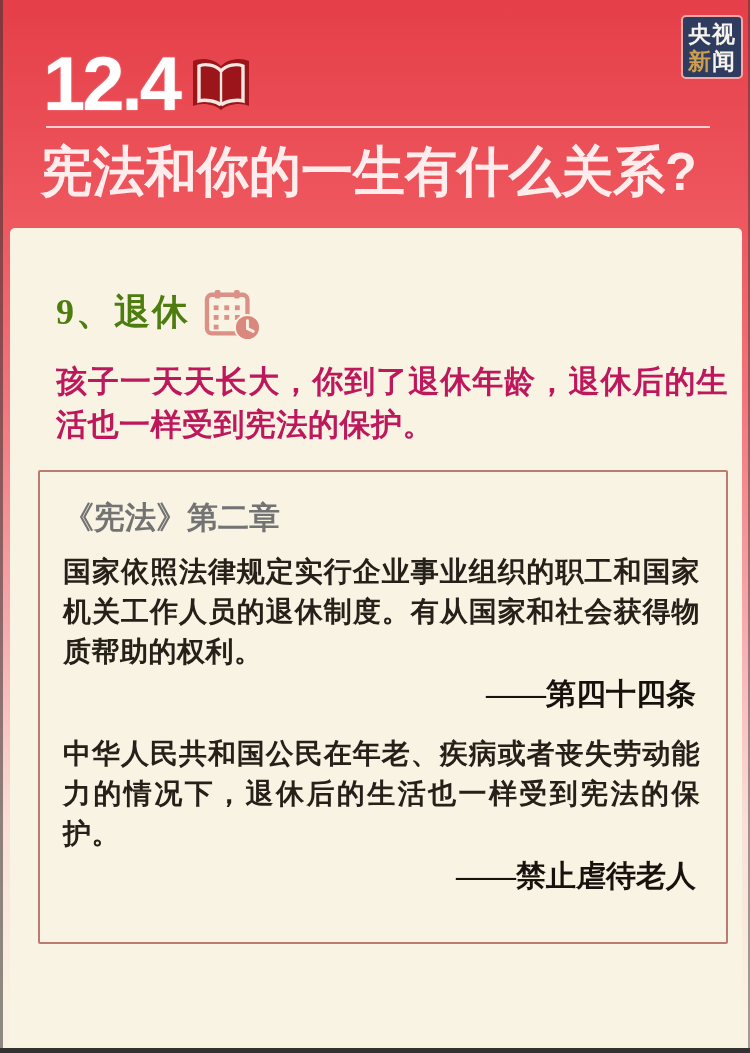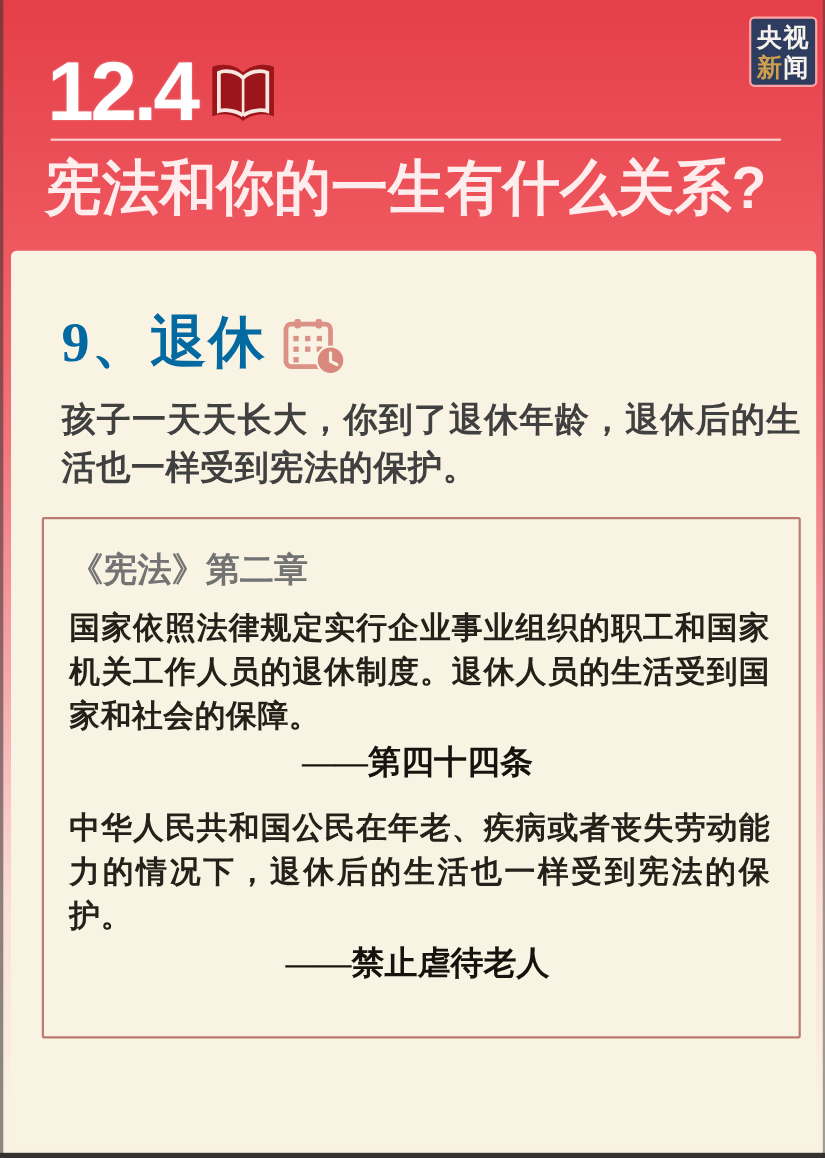--- a/index.html
+++ b/index.html
@@ -33,47 +33,47 @@
   .badge .gold{color:#cf9f4e;}
   
   .card{
     position:absolute;left:10px;right:8px;top:228px;bottom:8px;
     background:#f9f3e3;border-radius:5px;box-sizing:border-box;
     padding:54px 30px 0 38px;
   }
   .section-heading{display:flex;align-items:center;gap:14px;margin-left:8px;}
   .section-title-text{
     font-family:"Liberation Serif","DejaVu Serif",serif;
-    font-size:51px;font-weight:900;color:#0369a1;line-height:52px;letter-spacing:2px;
+    font-size:36px;font-weight:900;color:#4d7c0f;line-height:52px;letter-spacing:2px;
   }
   .calclock-icon{width:58px;height:54px;margin-top:6px;}
   .intro{
     margin:18px 12px 0 8px;width:672px;
     font-family:Liberation Sans, sans-serif;
-    font-size:31px;font-weight:700;color:#404040;line-height:43px;letter-spacing:.5px;
+    font-size:31px;font-weight:700;color:#be185d;line-height:43px;letter-spacing:.5px;
     text-align:justify;
   }
   .law-box{
     margin:24px 0 0 -10px;width:690px;box-sizing:border-box;
     border:2px solid #bb7b71;border-radius:2px;
     padding:28px 26px 26px 23px;
   }
   .law-heading{
     font-family:"Liberation Serif","DejaVu Serif",serif;
     font-size:31px;font-weight:900;color:#737373;line-height:36px;
   }
   .article{margin-top:16px;}
   .article + .article{margin-top:20px;}
   .article-text{
     font-family:"Liberation Serif","DejaVu Serif",serif;
     font-size:28px;font-weight:700;color:#26201a;line-height:40px;letter-spacing:.5px;
     text-align:justify;
   }
   .article-cite{
-    margin-top:2px;padding-right:4px;text-align:center;
+    margin-top:2px;padding-right:4px;text-align:right;
     font-family:"Liberation Serif","DejaVu Serif",serif;
     font-size:30px;font-weight:900;color:#17120d;line-height:40px;
   }
   
   .edge-left{position:absolute;left:0;top:0;bottom:0;width:3px;background:rgba(52,50,50,.55);}
   .edge-right{position:absolute;right:0;top:0;bottom:0;width:2px;background:rgba(52,50,50,.45);}
   .edge-bottom{position:absolute;left:0;right:0;bottom:0;height:5px;background:#343230;}
 </style>
 </head>
 <body>
@@ -117,21 +117,21 @@
       <path d="M45 34 L45 42 L51 45" fill="none" stroke="#f9f3e3" stroke-width="3" stroke-linecap="round"></path>
     </svg>
   </div>
 
   <p class="intro">孩子一天天长大，你到了退休年龄，退休后的生活也一样受到宪法的保护。</p>
 
   <div class="law-box">
     <div class="law-heading">《宪法》第二章</div>
 
     <div class="article">
-      <div class="article-text">国家依照法律规定实行企业事业组织的职工和国家机关工作人员的退休制度。退休人员的生活受到国家和社会的保障。</div>
+      <div class="article-text">国家依照法律规定实行企业事业组织的职工和国家机关工作人员的退休制度。有从国家和社会获得物质帮助的权利。</div>
       <div class="article-cite">——第四十四条</div>
     </div>
 
     <div class="article">
       <div class="article-text">中华人民共和国公民在年老、疾病或者丧失劳动能力的情况下，退休后的生活也一样受到宪法的保护。</div>
       <div class="article-cite">——禁止虐待老人</div>
     </div>
 
     <div class="article">
     </div>

